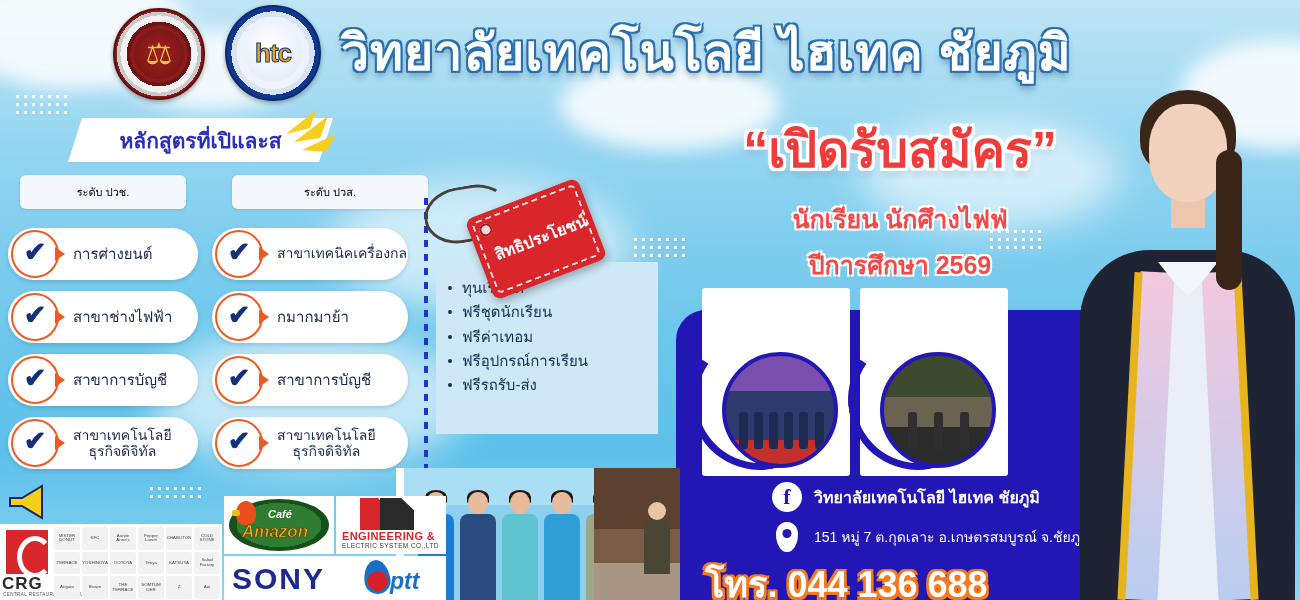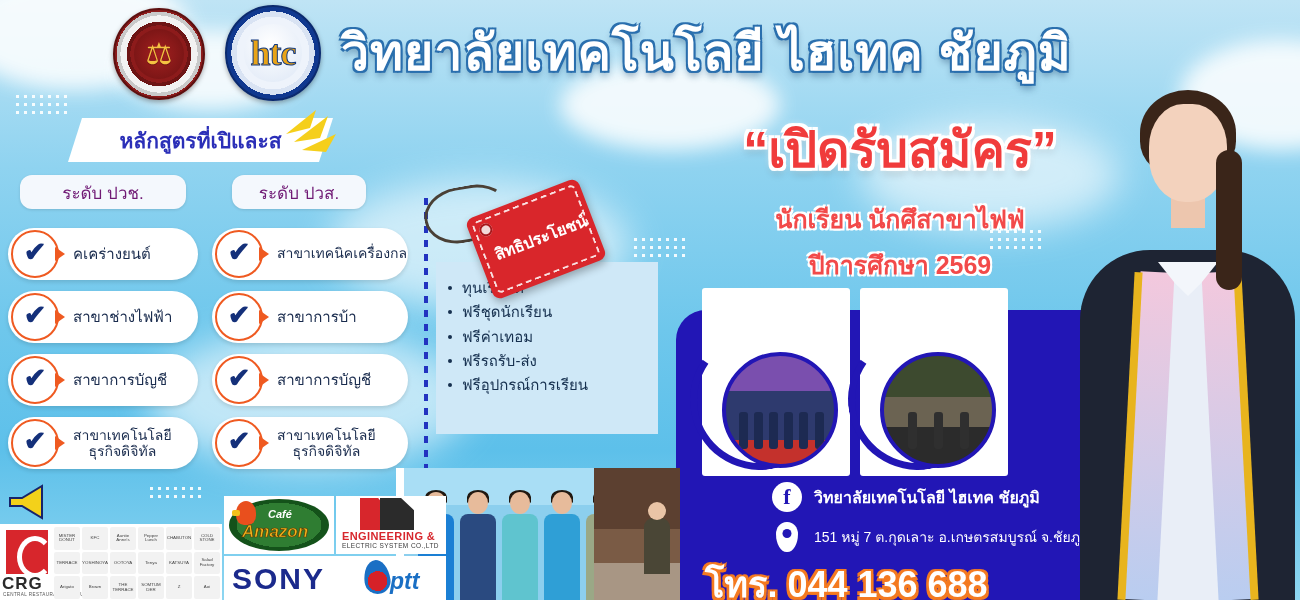--- a/index.html
+++ b/index.html
@@ -29,21 +29,21 @@
     border:2px solid #5d1010;}
   .seal-1 .inner{position:absolute;inset:22%;border-radius:50%;background:radial-gradient(circle,#a32020,#6d1212);
     display:flex;align-items:center;justify-content:center;}
   .seal-1 .glyph{color:#f5c242;font-size:30px;line-height:1;text-shadow:0 1px 0 #6d1212;}
   .seal-2{left:225px;top:5px;width:92px;height:92px;
     background:radial-gradient(circle at 50% 50%, #eef3fb 0 56%, #d9e3f3 56% 64%, #10388f 64% 100%);
     border:2px solid #0b2a6e;}
   .seal-2 .inner{position:absolute;inset:19%;border-radius:50%;
     background:radial-gradient(circle at 45% 35%, #ffffff, #dde7f6);
     display:flex;align-items:center;justify-content:center;}
-  .seal-2 .htc{font-family:Liberation Serif, serif;font-weight:bold;font-size:36px;color:#e8a317;
+  .seal-2 .htc{font-family:Liberation Sans, sans-serif;font-weight:bold;font-size:26px;color:#e8a317;
     -webkit-text-stroke:1px #12397f;letter-spacing:-1px;}
 
   
   .title{
     position:absolute;left:341px;top:13px;
     font-size:50px;font-weight:bold;color:#ffffff;
     letter-spacing:1px;white-space:nowrap;
     text-shadow:
       -2px -2px 0 #2a6fae, 2px -2px 0 #2a6fae, -2px 2px 0 #2a6fae, 2px 2px 0 #2a6fae,
       0 5px 7px rgba(20,60,100,.45);
@@ -58,25 +58,25 @@
   .c-b{background:#eeb0e8;}
   .c-c{background:#d9d9d9;}
 
   
   .ribbon{position:absolute;left:68px;top:118px;width:265px;height:44px;background:#ffffff;
     clip-path:polygon(14px 0,100% 0,calc(100% - 14px) 100%,0 100%);
     display:flex;align-items:center;justify-content:center;}
   .ribbon span{font-size:21px;color:#2b2fb8;font-weight:bold;}
   .spark{position:absolute;left:280px;top:108px;width:60px;height:56px;}
 
-  .lvl{position:absolute;height:34px;border-radius:12px;background:#f4f8fd;
+  .lvl{position:absolute;height:34px;border-radius:6px;background:#f4f8fd;
     display:flex;align-items:center;justify-content:center;
-    font-size:17px;color:#701a75;box-shadow:0 1px 3px rgba(0,0,0,.12);}
+    font-size:11px;color:#000000;box-shadow:0 1px 3px rgba(0,0,0,.12);}
   .lvl-1{left:20px;top:175px;width:166px;}
-  .lvl-2{left:232px;top:175px;width:134px;}
+  .lvl-2{left:232px;top:175px;width:196px;}
 
   .course{position:absolute;height:52px;border-radius:26px;background:#ffffff;
     display:flex;align-items:center;box-shadow:0 2px 4px rgba(0,0,0,.13);}
   .col-a{left:8px;width:190px;}
   .col-b{left:212px;width:196px;}
   .course .tick{position:relative;flex:0 0 44px;height:44px;margin-left:3px;border-radius:50%;
     background:#ffffff;border:2.5px solid #ef5a21;display:flex;align-items:center;justify-content:center;}
   .course .tick::after{content:"";position:absolute;right:-8px;top:50%;transform:translateY(-50%);
     width:0;height:0;border-top:7px solid transparent;border-bottom:7px solid transparent;border-left:10px solid #ef5a21;}
   .course .tick b{color:#14307a;font-size:27px;line-height:1;transform:translateY(-2px);}
@@ -366,21 +366,21 @@
     <path d="M6 26 L36 2 L30 20 Z" fill="#f5cf1b"></path>
   </svg>
 
   <div class="lvl lvl-1">ระดับ ปวช.</div>
   <div class="lvl lvl-2">ระดับ ปวส.</div>
 
   <div class="course col-a" style="top:228px;">
     <div class="tick">
         <b>✔</b>
       </div>
-    <div class="cname">คเคร่างยนต์</div>
+    <div class="cname">การศ่างยนต์</div>
   </div>
   <div class="course col-a" style="top:291px;">
     <div class="tick">
         <b>✔</b>
       </div>
     <div class="cname">สาขาช่างไฟฟ้า</div>
   </div>
   <div class="course col-a" style="top:354px;">
     <div class="tick">
         <b>✔</b>
@@ -398,21 +398,21 @@
   <div class="course col-b" style="top:228px;">
     <div class="tick">
         <b>✔</b>
       </div>
     <div class="cname" style="font-size:14px;font-family:Liberation Mono, monospace;">สาขาเทคนิคเครื่องกล</div>
   </div>
   <div class="course col-b" style="top:291px;">
     <div class="tick">
         <b>✔</b>
       </div>
-    <div class="cname">สาขาการบ้า</div>
+    <div class="cname">กมากมาย้า</div>
   </div>
   <div class="course col-b" style="top:354px;">
     <div class="tick">
         <b>✔</b>
       </div>
     <div class="cname">สาขาการบัญชี</div>
   </div>
   <div class="course col-b two" style="top:417px;">
     <div class="tick">
         <b>✔</b>
@@ -420,33 +420,33 @@
     <div class="cname" style="white-space:pre-line;text-align:center;">สาขาเทคโนโลยี
 ธุรกิจดิจิทัล</div>
   </div>
 
   <div class="dashline"></div>
   <div class="benefits">
     <ul>
       <li>ทุนเรียนดี</li>
       <li>ฟรีชุดนักเรียน</li>
       <li>ฟรีค่าเทอม</li>
+      <li>ฟรีอุปกรณ์การเรียน</li>
       <li>ฟรีรถรับ-ส่ง</li>
-      <li>ฟรีอุปกรณ์การเรียน</li>
     </ul>
   </div>
   <div class="string"></div>
   <div class="tag">
     <div class="hole"></div>
     <div class="tg-txt">สิทธิประโยชน์</div>
   </div>
 
   <div class="announce">
     <div class="ann-main">“เปิดรับสมัคร”</div>
-    <div class="ann-sub">นักเรียน นักศึสาขาไฟฟ่</div>
+    <div class="ann-sub">นักเรียน นักศึางไฟฟ่</div>
     <div class="ann-year">ปีการศึกษา 2569</div>
   </div>
 
   <div class="panel"></div>
 
   <div class="photocard pc-1"></div>
   <div class="photocard pc-2"></div>
   <div class="swoosh sw-1"></div>
   <div class="swoosh sw-2"></div>
   <div class="pcircle pc1i">

